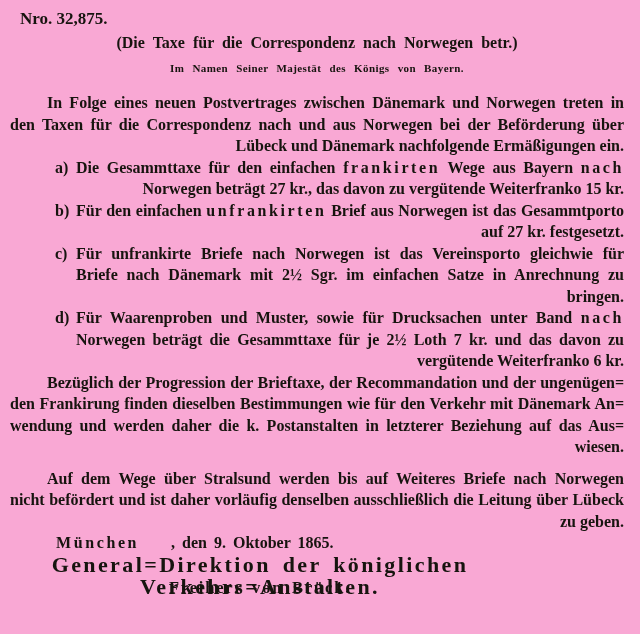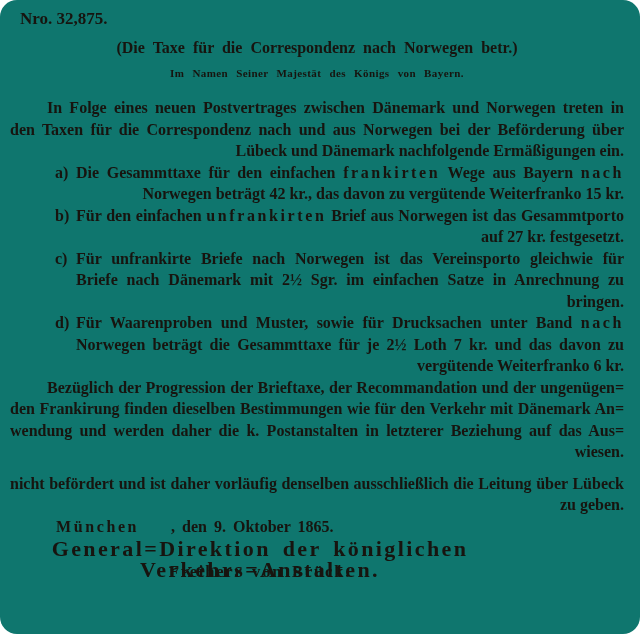--- a/index.html
+++ b/index.html
@@ -6,38 +6,36 @@
   html, body {
     margin: 0;
     padding: 0;
     background: #ffffff;
   }
   .page {
     position: relative;
     width: 640px;
     height: 634px;
     box-sizing: border-box;
-    background: #0f766e;
+    background: #f9a8d4;
     color: #17140f;
     font-family: "Liberation Serif", "DejaVu Serif", serif;
     font-weight: 700;
     font-size: 16px;
     line-height: 21.5px;
     padding: 8px 16px 0 10px;
     overflow: hidden;
-    border-radius: 17px;
   }
   .doc-number {
     font-size: 17px;
     padding-left: 10px;
     height: 24px;
   }
   .subject {
     text-align: center;
-    margin-top: 5px;
     word-spacing: 4px;
     height: 23px;
   }
   .proclamation {
     text-align: center;
     margin-top: 3px;
     font-size: 11px;
     letter-spacing: 0.4px;
     word-spacing: 5px;
     height: 24px;
@@ -91,21 +89,21 @@
       <div class="line just"><span>den Taxen für die Correspondenz nach und aus Norwegen bei der Beförderung über</span></div>
       <div class="line"><span>Lübeck und Dänemark nachfolgende Ermäßigungen ein.</span></div>
     </div>
 
   <div class="list">
 
     <div class="list-item">
       <span class="li-label">a)</span>
       <div class="li-body">
           <div class="line just"><span>Die Gesammttaxe für den einfachen </span><span class="gsp">frankirten</span><span> Wege aus Bayern </span><span class="gsp">nach</span></div>
-          <div class="line"><span>Norwegen beträgt 42 kr., das davon zu vergütende Weiterfranko 15 kr.</span></div>
+          <div class="line"><span>Norwegen beträgt 27 kr., das davon zu vergütende Weiterfranko 15 kr.</span></div>
         </div>
     </div>
 
     <div class="list-item">
       <span class="li-label">b)</span>
       <div class="li-body">
           <div class="line just"><span>Für den einfachen </span><span class="gsp">unfrankirten</span><span> Brief aus Norwegen ist das Gesammtporto</span></div>
           <div class="line"><span>auf 27 kr. festgesetzt.</span></div>
         </div>
     </div>
@@ -131,20 +129,21 @@
   </div>
 
   <div class="para">
       <div class="line just ind"><span>Bezüglich der Progression der Brieftaxe, der Recommandation und der ungenügen=</span></div>
       <div class="line just"><span>den Frankirung finden dieselben Bestimmungen wie für den Verkehr mit Dänemark An=</span></div>
       <div class="line just"><span>wendung und werden daher die k. Postanstalten in letzterer Beziehung auf das Aus=</span></div>
       <div class="line"><span>wiesen.</span></div>
     </div>
 
   <div class="para gap-before">
+      <div class="line just ind"><span>Auf dem Wege über Stralsund werden bis auf Weiteres Briefe nach Norwegen</span></div>
       <div class="line just"><span>nicht befördert und ist daher vorläufig denselben ausschließlich die Leitung über Lübeck</span></div>
       <div class="line"><span>zu geben.</span></div>
     </div>
 
   <div class="dateline">
     <span class="gsp">München</span><span class="rest">, den 9. Oktober 1865.</span>
   </div>
 
   <div class="signature-block">
     <div class="sig-org">General=Direktion der königlichen Verkehrs=Anstalten.</div>

